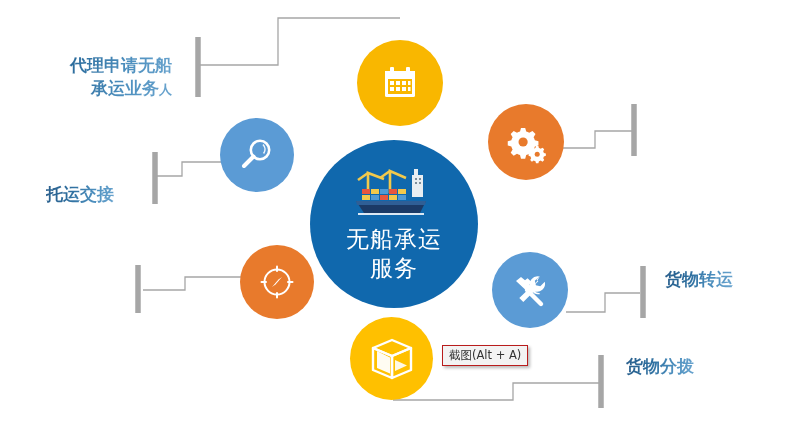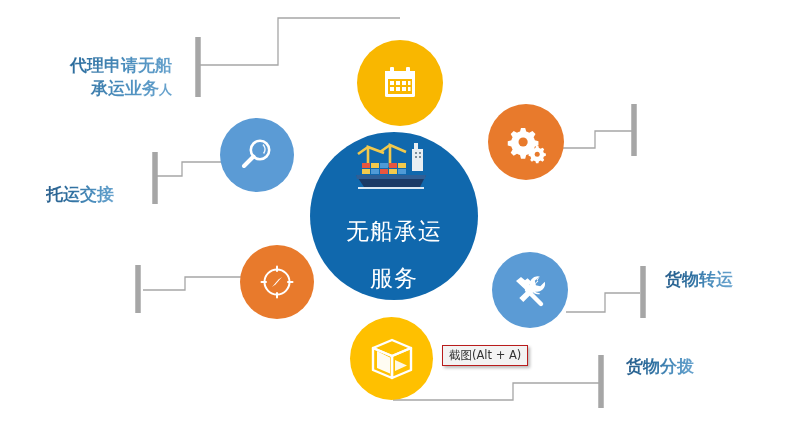--- a/index.html
+++ b/index.html
@@ -114,21 +114,21 @@
 
       <line x1="198" y1="37" x2="198" y2="97" stroke="#a6a6a6" stroke-width="5.5"></line>
       <line x1="155" y1="152" x2="155" y2="204" stroke="#a6a6a6" stroke-width="5.5"></line>
       <line x1="138" y1="265" x2="138" y2="313" stroke="#a6a6a6" stroke-width="5.5"></line>
       <line x1="634" y1="104" x2="634" y2="156" stroke="#a6a6a6" stroke-width="5.5"></line>
       <line x1="643" y1="266" x2="643" y2="318" stroke="#a6a6a6" stroke-width="5.5"></line>
       <line x1="601" y1="355" x2="601" y2="408" stroke="#a6a6a6" stroke-width="5.5"></line>
     </g>
   </svg>
 
-  <div id="hub" style="left:310px; top:132px; width:168px; height:168px;gap:18px;">
+  <div id="hub" style="left:310px; top:140px; width:168px; height:168px;">
     <span id="hub-ship">
       <svg width="80" height="52" viewBox="0 0 80 52">
 
         <g stroke="#f2c94c" stroke-width="2.6" fill="none">
           <path d="M14,28 L14,8 L30,14"></path>
           <path d="M14,8 L4,15"></path>
           <path d="M36,28 L36,6 L52,13"></path>
           <path d="M36,6 L26,13"></path>
         </g>
 

